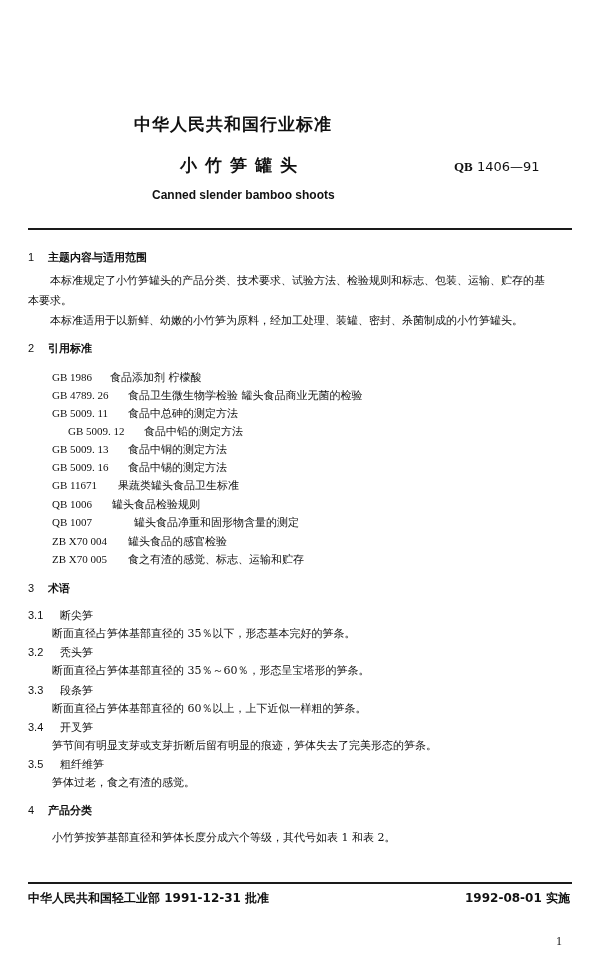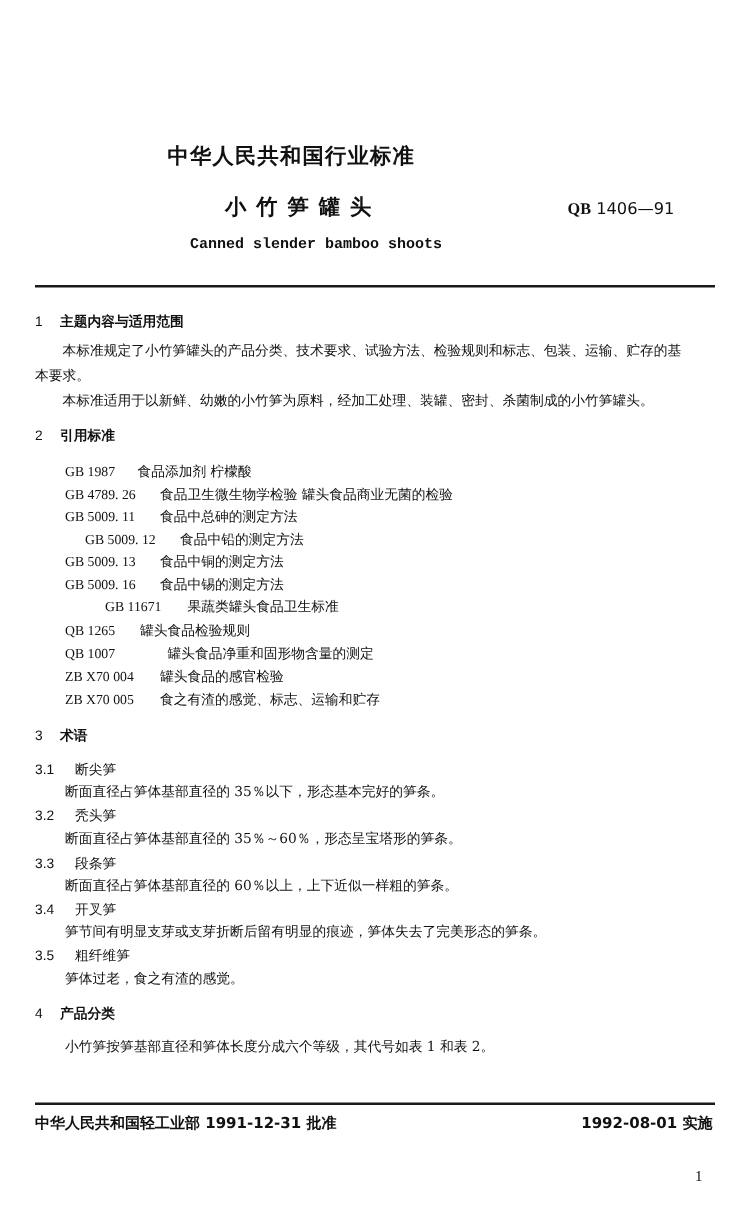--- a/index.html
+++ b/index.html
@@ -4,21 +4,21 @@
 <style>
   html, body { margin: 0; padding: 0; background: #ffffff; }
   body { width: 600px; height: 980px; position: relative; overflow: hidden; color: #111; font-family: "DejaVu Serif", "Liberation Serif", serif; }
   .abs { position: absolute; white-space: nowrap; }
   .sans { font-family: "DejaVu Sans", "Liberation Sans", sans-serif; }
 
   #org-title { left: 134px; top: 113px; font-size: 17px; letter-spacing: 1px; font-weight: bold; }
   #doc-title { left: 180px; top: 154px; font-size: 17px; letter-spacing: 8px; font-weight: bold; }
   #doc-code { left: 454px; top: 159px; font-size: 13px; }
   #doc-code .qb { font-weight: bold; font-family: "Liberation Serif", serif; }
-  #doc-en { left: 152px; top: 188px; font-size: 12px; font-weight: bold; font-family: Liberation Mono, monospace; }
+  #doc-en { left: 152px; top: 188px; font-size: 12px; font-weight: bold; font-family: Liberation Sans, sans-serif; }
 
   .rule { position: absolute; left: 28px; width: 544px; background: #1a1a1a; }
   #rule-top { top: 228px; height: 2px; }
   #rule-foot { top: 882px; height: 2px; }
 
   .sec-h { font-size: 11px; font-weight: bold; }
   .sec-h .num { display: inline-block; width: 20px; font-family: "Liberation Sans", sans-serif; font-weight: normal; }
 
   .para { font-size: 11px; line-height: 16px; }
   .ref { font-size: 11px; }
@@ -47,28 +47,28 @@
   <span class="num">1</span><span>主题内容与适用范围</span>
 </div>
 <div class="abs para" style="left:50px; top:273px;">本标准规定了小竹笋罐头的产品分类、技术要求、试验方法、检验规则和标志、包装、运输、贮存的基</div>
 <div class="abs para" style="left:28px; top:293px;text-align:center;">本要求。</div>
 <div class="abs para" style="left:50px; top:313px;">本标准适用于以新鲜、幼嫩的小竹笋为原料，经加工处理、装罐、密封、杀菌制成的小竹笋罐头。</div>
 
 <div class="abs sec-h sans" style="left:28px; top:341px;">
   <span class="num">2</span><span>引用标准</span>
 </div>
 <div>
-  <div class="abs ref" style="left:52px; top:370px;"><span class="code" style="width:58px">GB 1987</span><span>食品添加剂  柠檬酸</span></div>
+  <div class="abs ref" style="left:52px; top:370px;"><span class="code" style="width:58px">GB 1986</span><span>食品添加剂  柠檬酸</span></div>
   <div class="abs ref" style="left:52px; top:388px;"><span class="code" style="width:76px">GB 4789. 26</span><span>食品卫生微生物学检验  罐头食品商业无菌的检验</span></div>
   <div class="abs ref" style="left:52px; top:406px;"><span class="code" style="width:76px">GB 5009. 11</span><span>食品中总砷的测定方法</span></div>
   <div class="abs ref" style="left:68px; top:424px;"><span class="code" style="width:76px">GB 5009. 12</span><span>食品中铅的测定方法</span></div>
   <div class="abs ref" style="left:52px; top:442px;"><span class="code" style="width:76px">GB 5009. 13</span><span>食品中铜的测定方法</span></div>
   <div class="abs ref" style="left:52px; top:460px;"><span class="code" style="width:76px">GB 5009. 16</span><span>食品中锡的测定方法</span></div>
-  <div class="abs ref" style="left:52px; top:478px;margin-left:32px;"><span class="code" style="width:66px">GB 11671</span><span>果蔬类罐头食品卫生标准</span></div>
-  <div class="abs ref" style="left:52px; top:497px;"><span class="code" style="width:60px">QB 1265</span><span>罐头食品检验规则</span></div>
+  <div class="abs ref" style="left:52px; top:478px;"><span class="code" style="width:66px">GB 11671</span><span>果蔬类罐头食品卫生标准</span></div>
+  <div class="abs ref" style="left:52px; top:497px;"><span class="code" style="width:60px">QB 1006</span><span>罐头食品检验规则</span></div>
   <div class="abs ref" style="left:52px; top:515px;"><span class="code" style="width:82px">QB 1007</span><span>罐头食品净重和固形物含量的测定</span></div>
   <div class="abs ref" style="left:52px; top:534px;"><span class="code" style="width:76px">ZB X70 004</span><span>罐头食品的感官检验</span></div>
   <div class="abs ref" style="left:52px; top:552px;"><span class="code" style="width:76px">ZB X70 005</span><span>食之有渣的感觉、标志、运输和贮存</span></div>
 </div>
 
 <div class="abs sec-h sans" style="left:28px; top:581px;">
   <span class="num">3</span><span>术语</span>
 </div>
 
 <div class="abs term-h" style="left:28px; top:608px;"><span class="num">3.1</span><span>断尖笋</span></div>

